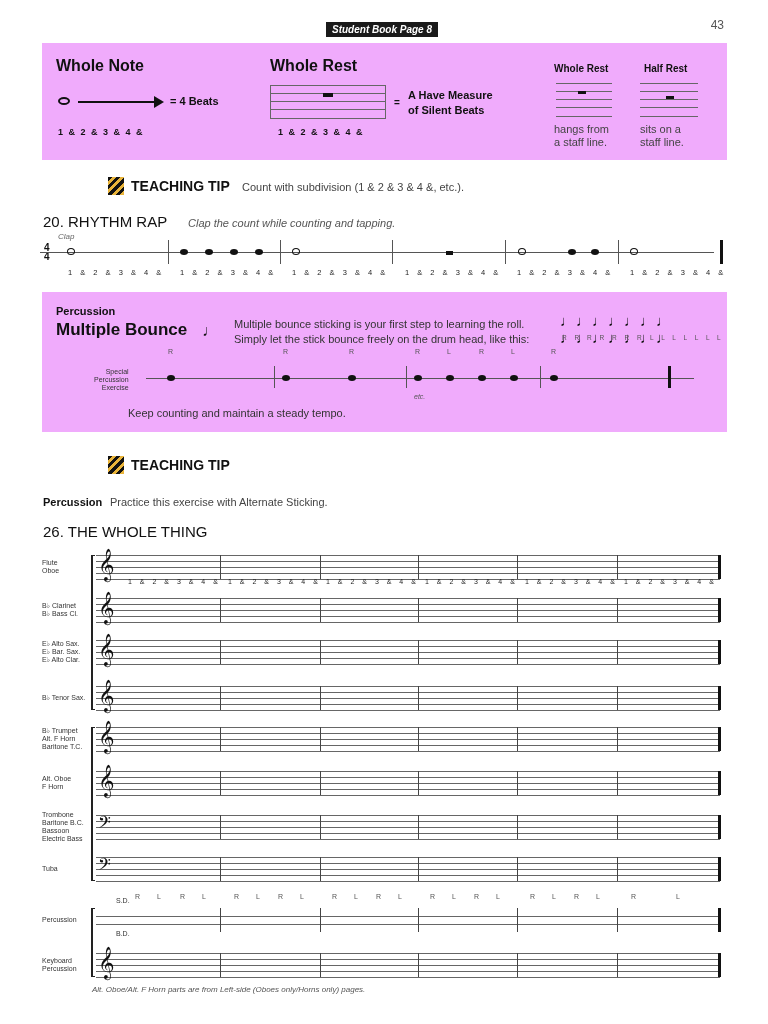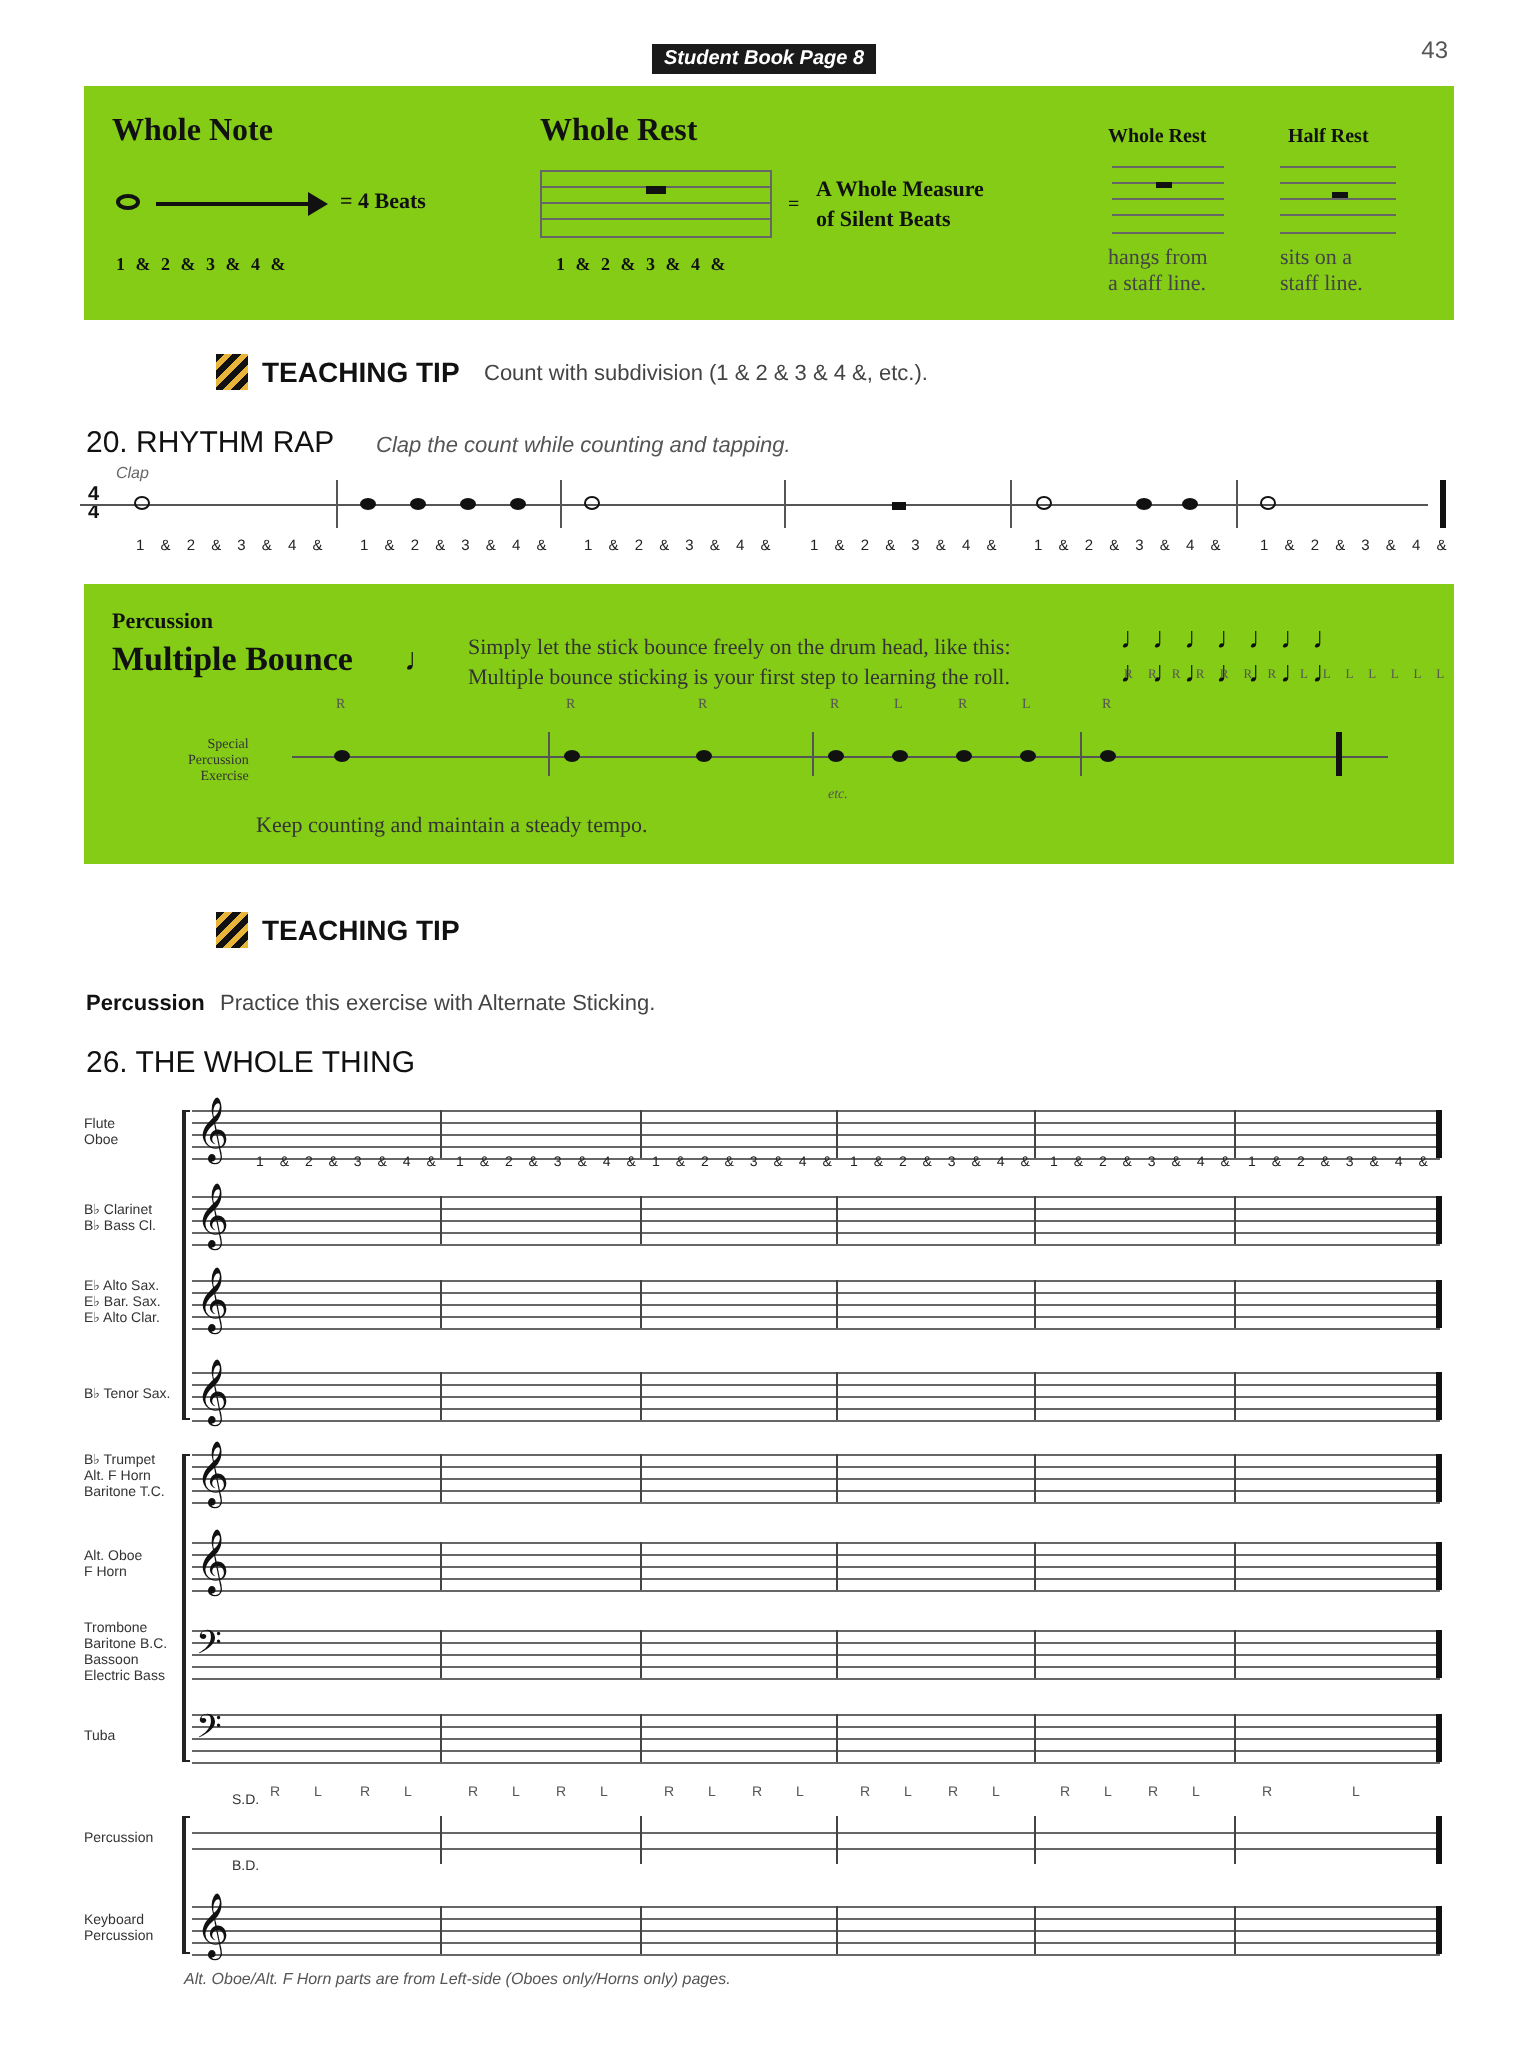--- a/index.html
+++ b/index.html
@@ -1,20 +1,20 @@
 <!DOCTYPE html>
 <html><head>
 <meta charset="utf-8">
 <style>
   * { box-sizing: border-box; margin: 0; padding: 0; }
   body { width: 768px; height: 1024px; background: #fff; font-family: "Liberation Sans", sans-serif; color: #111; position: relative; overflow: hidden; }
   .abs { position: absolute; }
   .page-num { right: 44px; top: 18px; font-size: 12px; color: #555; }
   .sb-tag { left: 326px; top: 22px; background: #1a1a1a; color: #fff; font-size: 10px; font-weight: bold; font-style: italic; padding: 2px 6px; }
-  .box { background: #84cc16; font-family: Liberation Serif, serif; }
+  .box { background: #f0abfc; }
   .top-box { left: 42px; top: 43px; width: 685px; height: 117px; }
   .h-big { font-weight: bold; font-size: 16px; }
   .small { font-size: 9px; font-weight: bold; letter-spacing: 1.5px; }
   .lbl { font-size: 10px; font-weight: bold; }
   .note { font-size: 11px; color: #444; line-height: 13px; }
   .staff5 { position: absolute; }
   .staff5 i { position: absolute; left: 0; right: 0; height: 1px; background: #666; }
   .tip { font-weight: bold; font-size: 14px; }
   .tip-icon { width: 16px; height: 18px; background: repeating-linear-gradient(135deg,#111 0 3px,#e9b43a 3px 6px); }
   .tiptext { font-size: 11px; color: #444; }
@@ -45,21 +45,21 @@
   <div class="staff5" style="left:228px;top:42px;width:116px;height:34px;border-left:1px solid #666;border-right:1px solid #666;">
     <i style="top:0"></i>
       <i style="top:8px"></i>
       <i style="top:16px"></i>
       <i style="top:24px"></i>
       <i style="top:33px"></i>
     <div class="abs" style="left:52px;top:8px;width:10px;height:4px;background:#111;"></div>
   </div>
   <div class="abs lbl" style="left:352px;top:54px;">=</div>
   <div class="abs lbl" style="left:366px;top:45px;line-height:15px;font-size:11px;">
-    <div>A Whole Measure</div>
+    <div>A Have Measure</div>
     <div>of Silent Beats</div>
   </div>
   <div class="abs small" style="left:236px;top:84px;">1 &amp; 2 &amp; 3 &amp; 4 &amp;</div>
 
   <div class="abs lbl" style="left:512px;top:20px;">Whole Rest</div>
   <div class="staff5" style="left:514px;top:40px;width:56px;height:36px;">
     <i style="top:0"></i>
       <i style="top:8px"></i>
       <i style="top:16px"></i>
       <i style="top:24px"></i>
@@ -116,22 +116,22 @@
 <div class="abs count" style="left:292px;top:268px;">1 &amp; 2 &amp; 3 &amp; 4 &amp;</div>
 <div class="abs count" style="left:405px;top:268px;">1 &amp; 2 &amp; 3 &amp; 4 &amp;</div>
 <div class="abs count" style="left:517px;top:268px;">1 &amp; 2 &amp; 3 &amp; 4 &amp;</div>
 <div class="abs count" style="left:630px;top:268px;">1 &amp; 2 &amp; 3 &amp; 4 &amp;</div>
 
 <div class="abs box perc-box">
   <div class="abs lbl" style="left:14px;top:13px;font-size:11px;">Percussion</div>
   <div class="abs h-big" style="left:14px;top:28px;font-size:17px;">Multiple Bounce</div>
   <div class="abs" style="left:160px;top:30px;font-size:16px;">♩</div>
   <div class="abs" style="left:192px;top:25px;font-size:11px;color:#333;line-height:15px;">
+    <div>Multiple bounce sticking is your first step to learning the roll.</div>
     <div>Simply let the stick bounce freely on the drum head, like this:</div>
-    <div>Multiple bounce sticking is your first step to learning the roll.</div>
   </div>
   <div class="abs" style="left:518px;top:20px;font-size:15px;letter-spacing:1px;">♩♩♩♩♩♩♩ ♩♩♩♩♩♩♩</div>
   <div class="abs" style="left:520px;top:42px;font-size:6.5px;color:#555;letter-spacing:3px;">R R R R R R R</div>
   <div class="abs" style="left:608px;top:42px;font-size:6.5px;color:#555;letter-spacing:3px;">L L L L L L L</div>
   <div class="abs inst" style="left:52px;top:76px;text-align:right;">
     <div>Special</div>
     <div>Percussion</div>
     <div>Exercise</div>
   </div>
   <div class="abs line1" style="left:104px;top:86px;width:548px;"></div>

